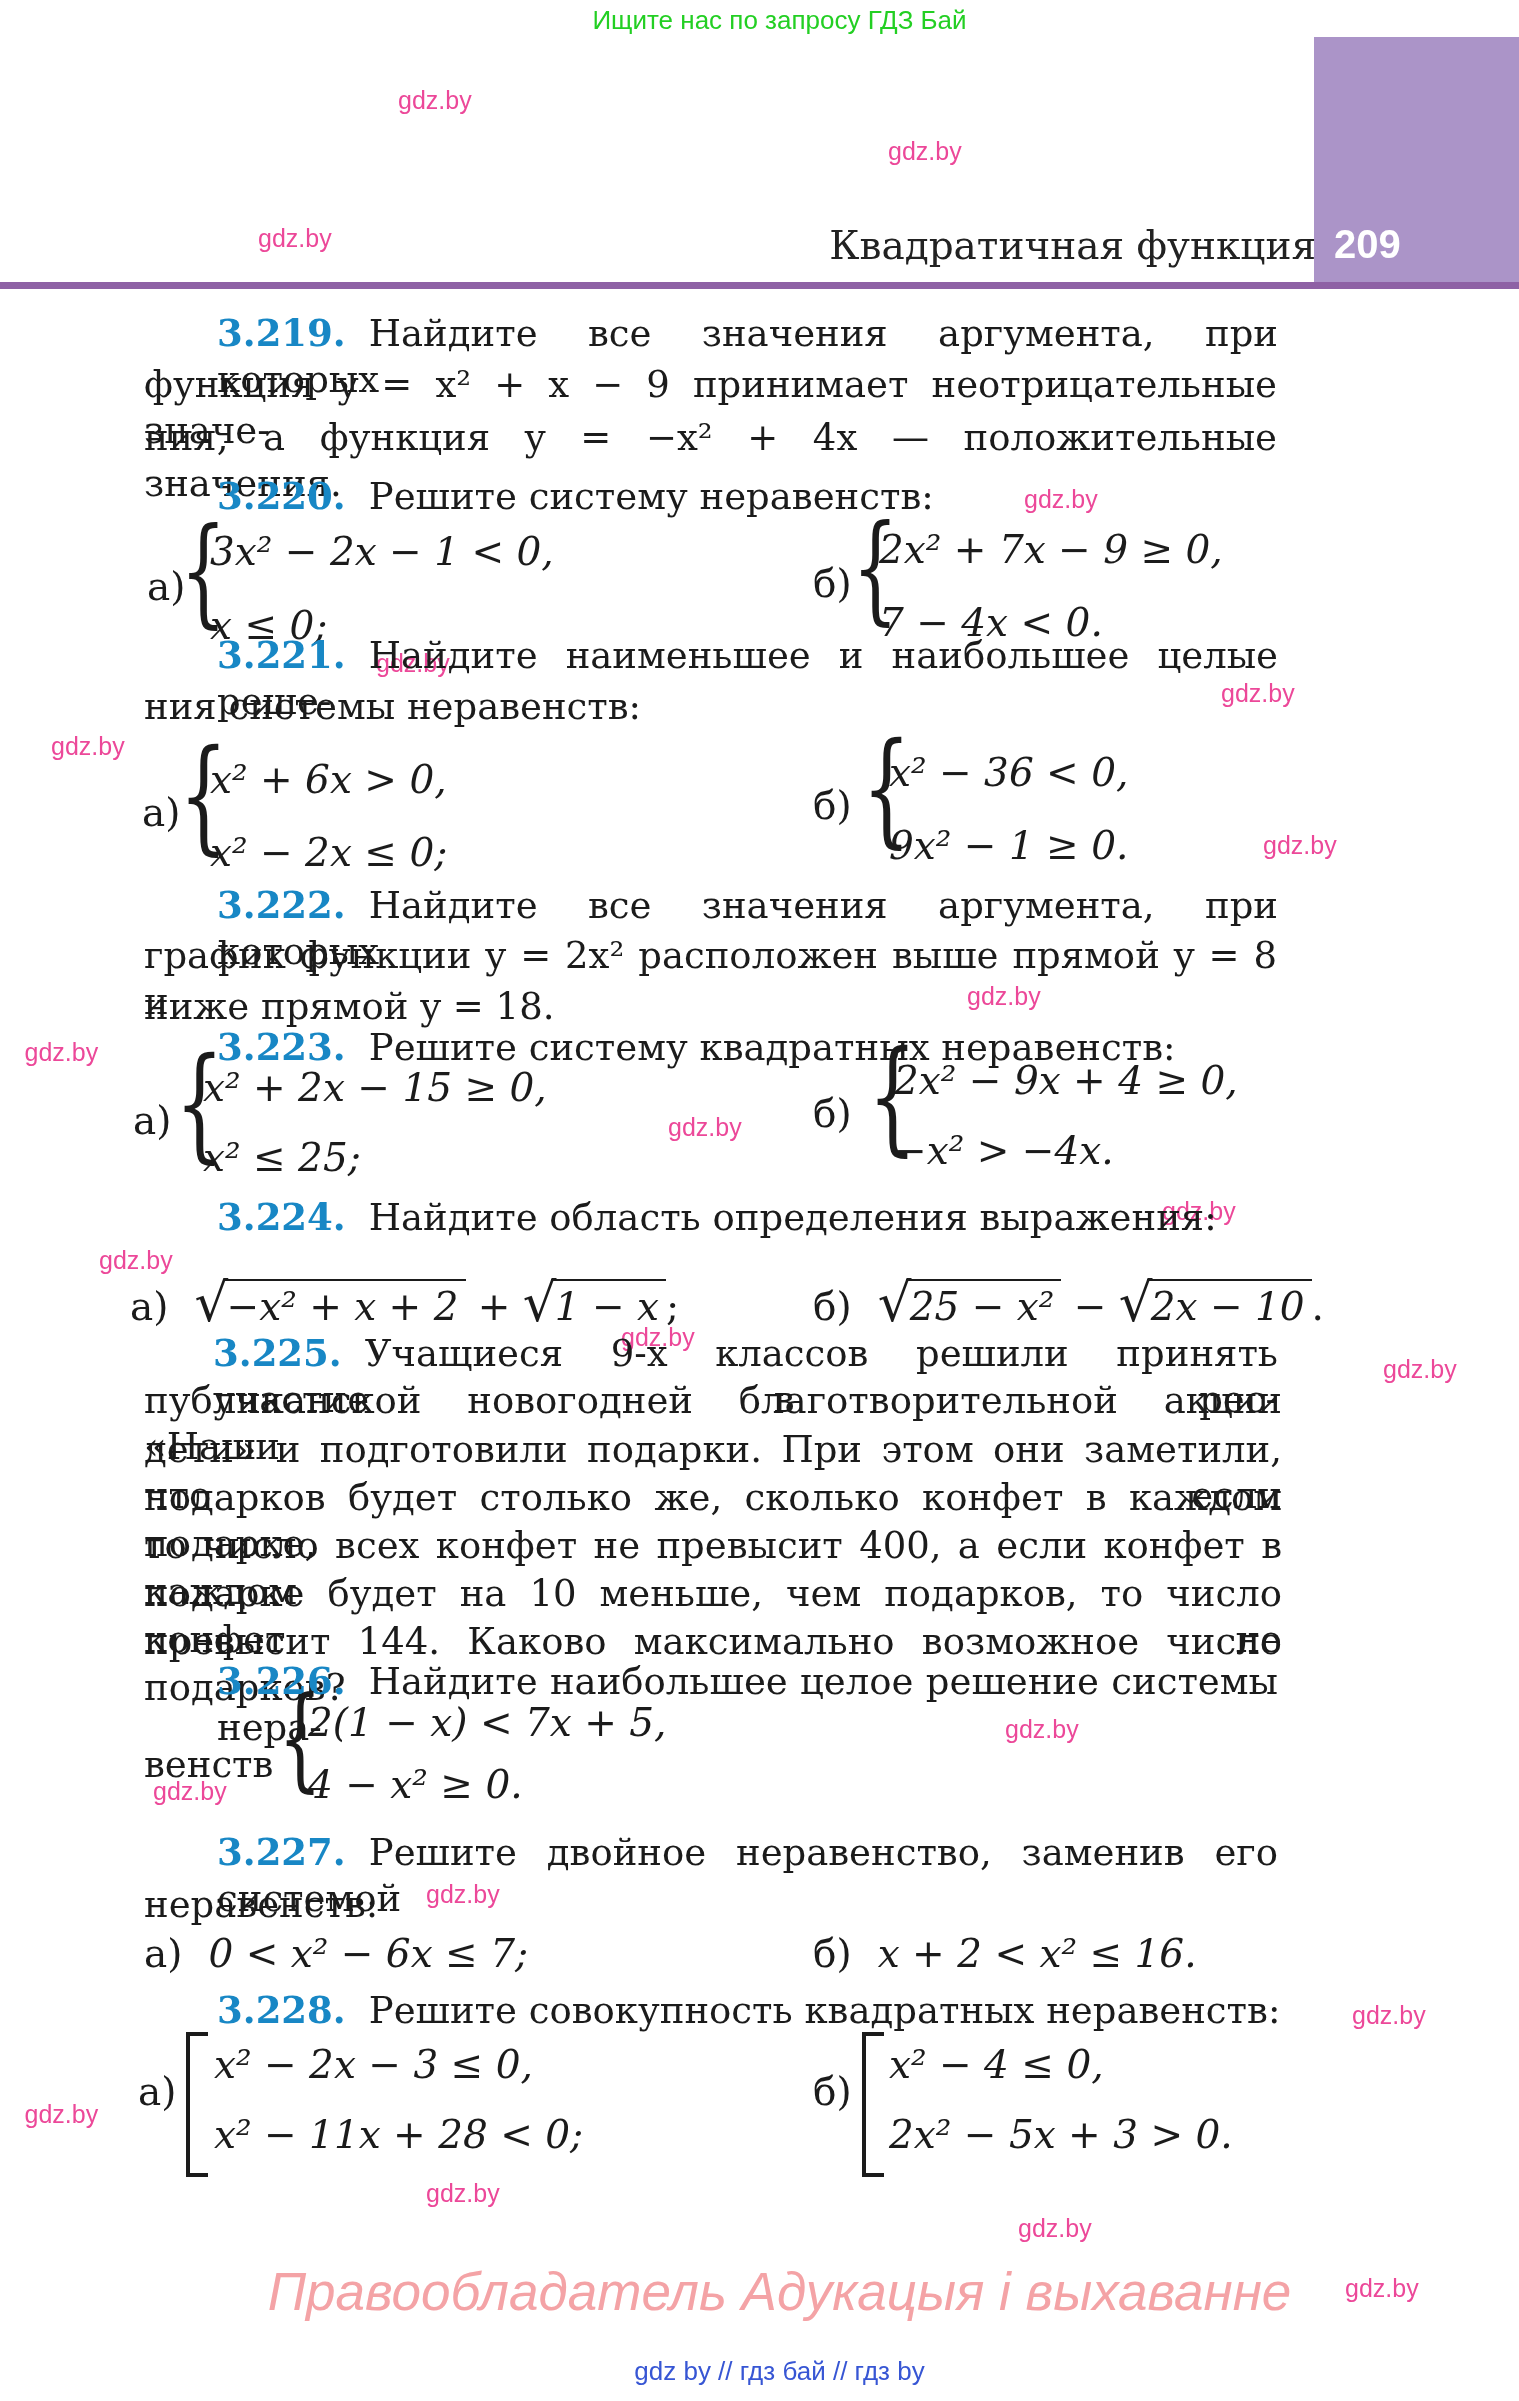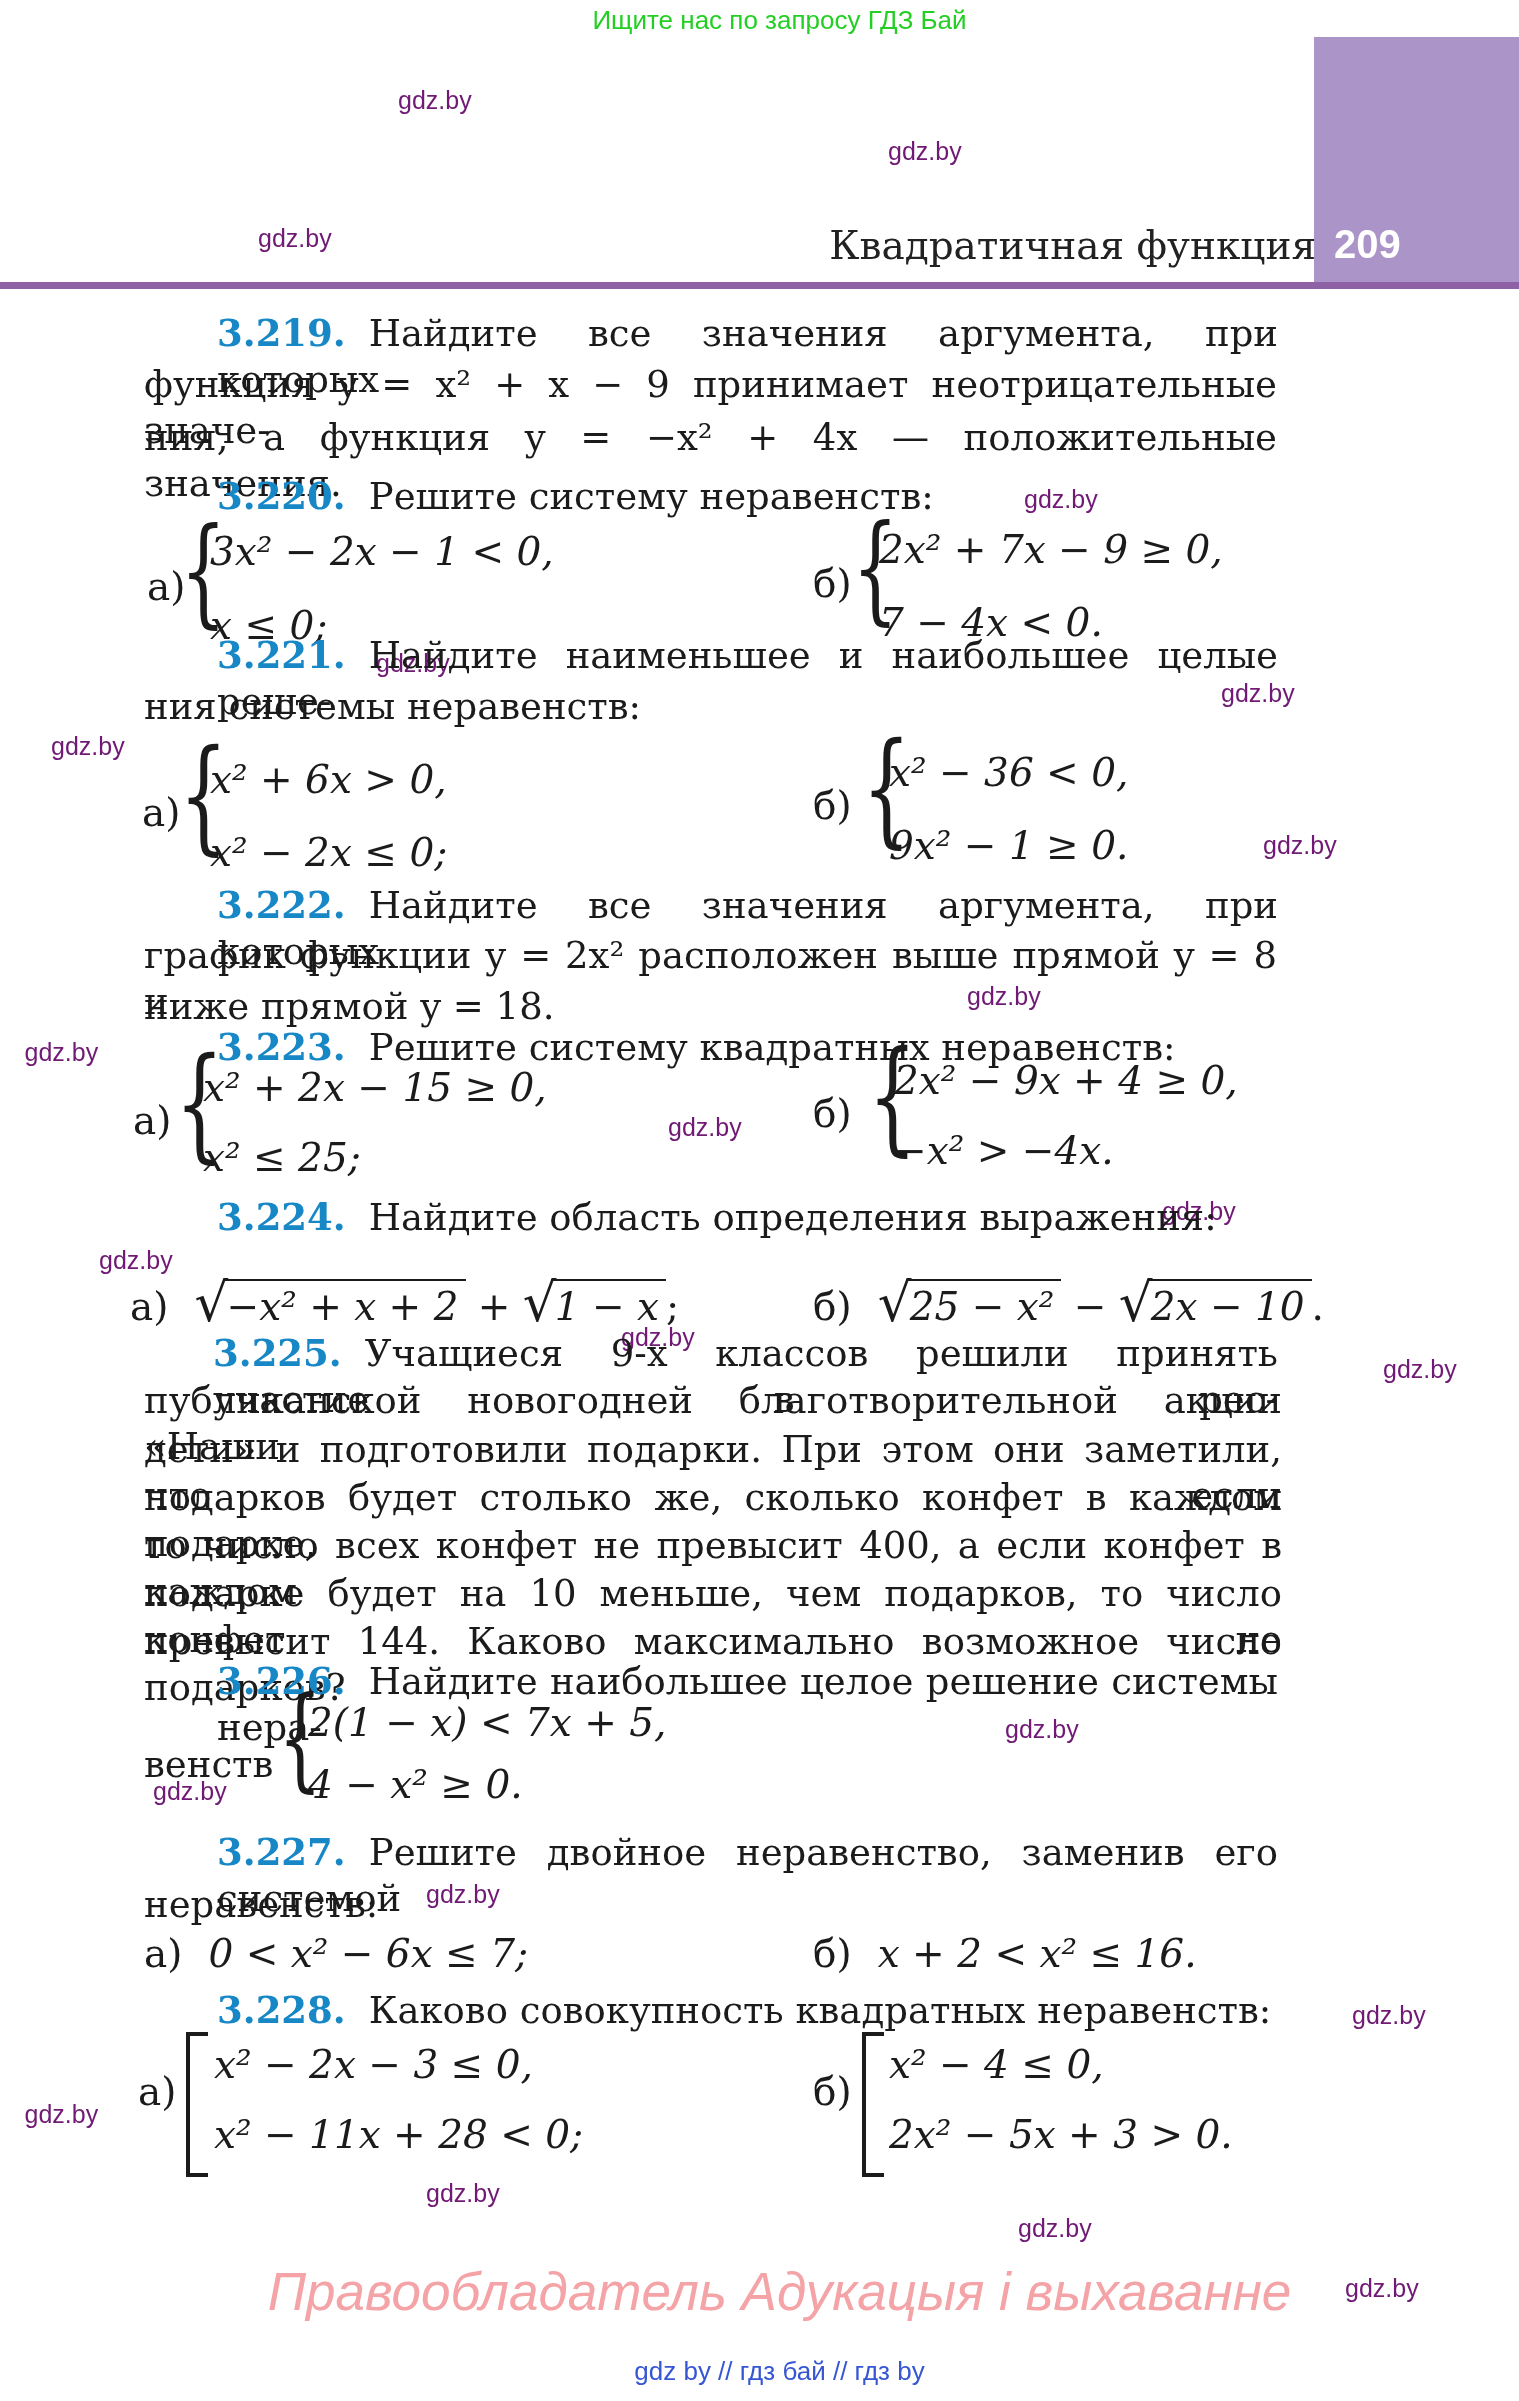--- a/index.html
+++ b/index.html
@@ -5,21 +5,21 @@
   html,body { margin:0; padding:0; background:#777; }
   #page {
     position:relative; width:1519px; height:2401px; background:#ffffff;
     overflow:hidden; font-family:"DejaVu Serif", serif; color:#1b1b1b;padding-left:40px;
   }
   .promo {
     position:absolute; top:5.3px; left:0; right:0; text-align:center;
     font:26px "Liberation Sans", sans-serif; color:#23cf23;
   }
   .wm {
-    position:absolute; font:25px "Liberation Sans", sans-serif; color:#701a75;
+    position:absolute; font:25px "Liberation Sans", sans-serif; color:#ec4899;
     white-space:nowrap;
   }
   #purple-box { position:absolute; left:1314px; top:37px; width:205px; height:245px; background:#ab94c8; }
   #page-number { position:absolute; left:1334px; top:224px; font:bold 40px "Liberation Sans", sans-serif; color:#ffffff; line-height:1; }
   #header-title { position:absolute; right:243px; top:226px; font:39px/1 "DejaVu Serif", serif; color:#222; white-space:nowrap;margin-left:27px; }
   #purple-line { position:absolute; left:0; top:282px; width:1519px; height:7px; background:#8e61a5; }
 
   .line {
     position:absolute; font:37px/46px "DejaVu Serif", serif; color:#1b1b1b; white-space:nowrap;
   }
@@ -170,21 +170,21 @@
   </div>
   <div class="line" style="left:144px;top:1882px">неравенств:</div>
   <div class="frow" style="left:144px;top:1932px">
     <span class="lbl2">а)</span><span>0 &lt; x² − 6x ≤ 7;</span>
   </div>
   <div class="frow" style="left:813px;top:1932px">
     <span class="lbl2">б)</span><span>x + 2 &lt; x² ≤ 16.</span>
   </div>
 
   <div class="line" style="left:217px;top:1987px">
-    <span class="num">3.228.</span><span>Каково совокупность квадратных неравенств:</span>
+    <span class="num">3.228.</span><span>Решите совокупность квадратных неравенств:</span>
   </div>
   <span class="lbl" style="left:138px;top:2072px">а)</span>
   <div class="bigbracket" style="left:186px;top:2032px"></div>
   <div class="frow" style="left:214px;top:2043px">x² − 2x − 3 ≤ 0,</div>
   <div class="frow" style="left:214px;top:2113px">x² − 11x + 28 &lt; 0;</div>
   <span class="lbl" style="left:813px;top:2072px">б)</span>
   <div class="bigbracket" style="left:862px;top:2032px"></div>
   <div class="frow" style="left:889px;top:2043px">x² − 4 ≤ 0,</div>
   <div class="frow" style="left:889px;top:2113px">2x² − 5x + 3 &gt; 0.</div>
 

